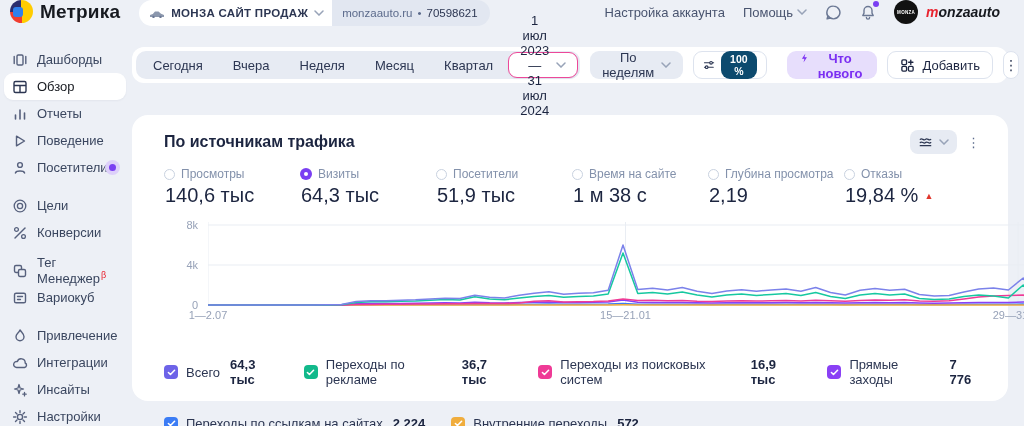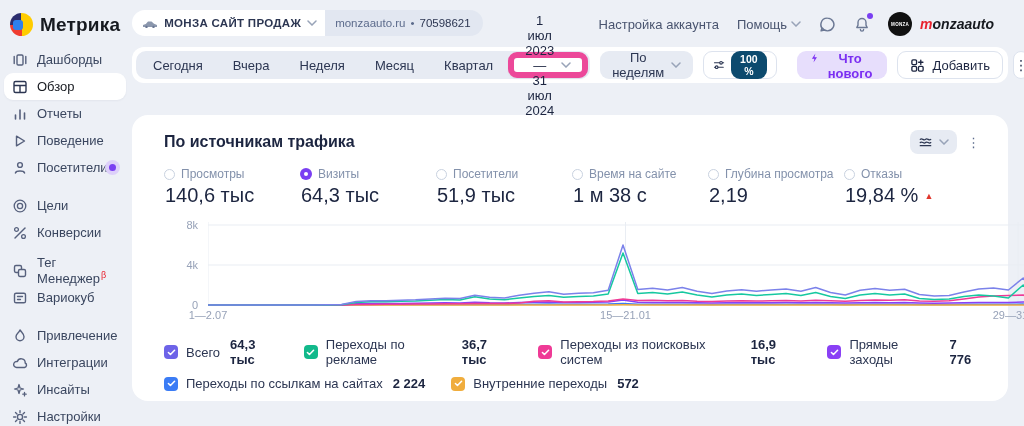--- a/index.html
+++ b/index.html
@@ -1,20 +1,20 @@
 <!DOCTYPE html>
 <html><head>
 <meta charset="utf-8">
 <style>
   * { margin:0; padding:0; box-sizing:border-box; }
   html,body { width:1024px; height:426px; overflow:hidden; }
   body { font-family:"Liberation Sans", sans-serif; background:#edf0f6; color:#1c2540; position:relative; }
 
   
-  .hdr { position:absolute; top:0; left:0; right:16px; height:36px; display:flex; align-items:flex-end; padding:0 14px 0 10px; }
+  .hdr { position:absolute; top:0; left:0; right:10px; height:36px; display:flex; align-items:flex-start; padding:0 14px 0 10px;gap:7px; }
   .logo-wrap { display:flex; align-items:center; gap:7px; }
   .logo-circle { width:23px; height:23px; position:relative; border-radius:50%;
     background:conic-gradient(from 0deg, #ffcc00 0 50%, #f03d30 50% 75%, #2b2d6e 75% 100%); }
   .logo-circle:after { content:""; position:absolute; left:3px; top:7px; width:10px; height:10px; border-radius:3px; background:#2f80ed; }
   .app-title { font-size:19px; font-weight:700; color:#16191f; letter-spacing:.2px; }
   .counter-pill { display:flex; align-items:stretch; margin-left:12px; height:26px; border-radius:13px; overflow:hidden; font-size:11.5px; cursor:pointer; }
   .counter-main { display:flex; align-items:center; gap:6px; background:#ffffff; padding:0 8px 0 10px; font-weight:700; color:#2c3652; letter-spacing:.3px; }
   .counter-meta { display:flex; align-items:center; gap:5px; background:#e2e7f1; padding:0 12px 0 10px; color:#5c6b8c; font-size:11.5px; }
   .counter-meta .cid { color:#2c3652; }
   .hdr-right { margin-left:auto; display:flex; align-items:center; gap:18px; font-size:13px; color:#49546f; }
@@ -35,21 +35,21 @@
   .sb-item.active .sb-ic { color:#2c3652; }
   .sb-beta { color:#e8222e; font-size:9px; vertical-align:super; margin-left:1px; }
   .sb-dot { position:absolute; right:10px; width:7px; height:7px; border-radius:50%; background:#7a3ff2; box-shadow:0 0 0 4px #ddd0fa; }
 
   
   .main { position:absolute; left:130px; top:36px; right:0; bottom:0; }
   .toolbar { position:absolute; left:2px; right:16px; top:11px; height:36px; background:#fff; border-radius:12px; display:flex; align-items:center; padding:0 4px; gap:10px; }
   .seg-group { display:flex; align-items:center; background:#e7ebf3; border-radius:10px; height:28px; padding:0 2px; }
   #range-tabs { display:contents; }
   .seg-tab { border:none; background:transparent; font-family:inherit; font-size:13px; color:#2c3652; padding:0 15px; height:28px; cursor:pointer; }
-  .date-pill { display:flex; align-items:center; gap:7px; background:#fff; border:6px solid #ec4899; border-radius:9px; height:26px; padding:0 11px; font-size:13px; color:#1c2540; cursor:pointer; box-shadow:0 1px 2px rgba(30,40,80,.06); }
+  .date-pill { display:flex; align-items:center; gap:7px; background:#fff; border:1px solid #ec4899; border-radius:9px; height:26px; padding:0 11px; font-size:13px; color:#1c2540; cursor:pointer; box-shadow:0 1px 2px rgba(30,40,80,.06); }
   .gray-pill { display:flex; align-items:center; gap:7px; background:#e7ebf3; border:none; border-radius:9px; height:28px; padding:0 12px; font-size:13px; font-family:inherit; color:#2c3652; cursor:pointer; }
   .filter-pill { display:flex; align-items:center; gap:6px; background:#fff; border:1px solid #dde3ee; border-radius:9px; height:28px; padding:0 9px; cursor:pointer; color:#2c3652; }
   .sampling-badge { background:#0c4a6e; color:#fff; font-size:10.5px; font-weight:700; border-radius:9px; padding:2px 7px; }
   .spacer { flex:1; }
   .whatsnew { display:flex; gap:7px; background:#e7defc; color:#7b2ff2; border:none; border-radius:9px; height:28px; padding:0 13px; font-size:13px; font-weight:700; font-family:inherit; cursor:pointer; }
   .add-btn { display:flex; align-items:center; gap:7px; background:#fff; border:1px solid #dde3ee; border-radius:9px; height:28px; padding:0 12px; font-size:13px; font-family:inherit; color:#1c2540; cursor:pointer; }
   .kebab { background:#fff; border:1px solid #dde3ee; border-radius:9px; height:28px; width:28px; font-size:14px; color:#2c3652; cursor:pointer; display:flex; align-items:center; justify-content:center; letter-spacing:0; }
 
   
   .card { position:absolute; left:2px; right:16px; top:79px; height:286px; background:#fff; border-radius:16px; padding:15px 28px 0 32px; }
@@ -68,21 +68,21 @@
   .metric-val { font-size:20px; color:#1c2540; margin-top:3px; padding-left:1px; display:flex; align-items:center; gap:6px; }
   .trend-up { font-size:9px; }
 
   .chart-zone { position:relative; margin-top:14px; height:104px; }
   .y-lab { position:absolute; width:34px; text-align:right; font-size:11px; color:#97a2b8; }
   .x-lab { position:absolute; top:88px; font-size:11px; color:#97a2b8; transform:translateX(-50%); white-space:nowrap; }
   #chart-svg { position:absolute; left:44px; top:0; }
 
   #legend { margin-top:12px; display:flex; flex-direction:column; gap:9px; }
   .legend-row { display:flex; gap:26px; }
-  .legend-item { display:flex; align-items:center; gap:8px; font-size:13px; color:#2c3652; cursor:pointer; }
+  .legend-item { display:flex; align-items:center; gap:8px; font-size:13px; color:#2c3652; cursor:pointer;margin-top:20px; }
   .cbx { width:14px; height:14px; border-radius:4px; display:flex; align-items:center; justify-content:center; flex:0 0 auto; }
   .legend-val { font-weight:700; color:#1c2540; margin-left:2px; }
   .chev { display:flex; color:#98a3b8; }
 </style>
 </head>
 <body>
 
 <header class="hdr">
   <div class="logo-wrap">
     <span class="logo-circle"></span>

